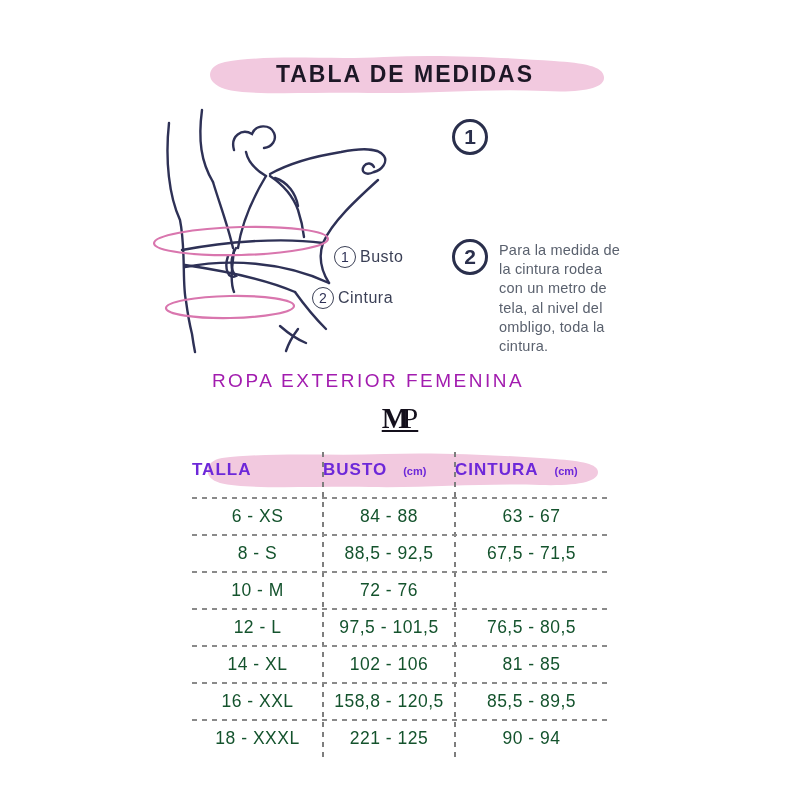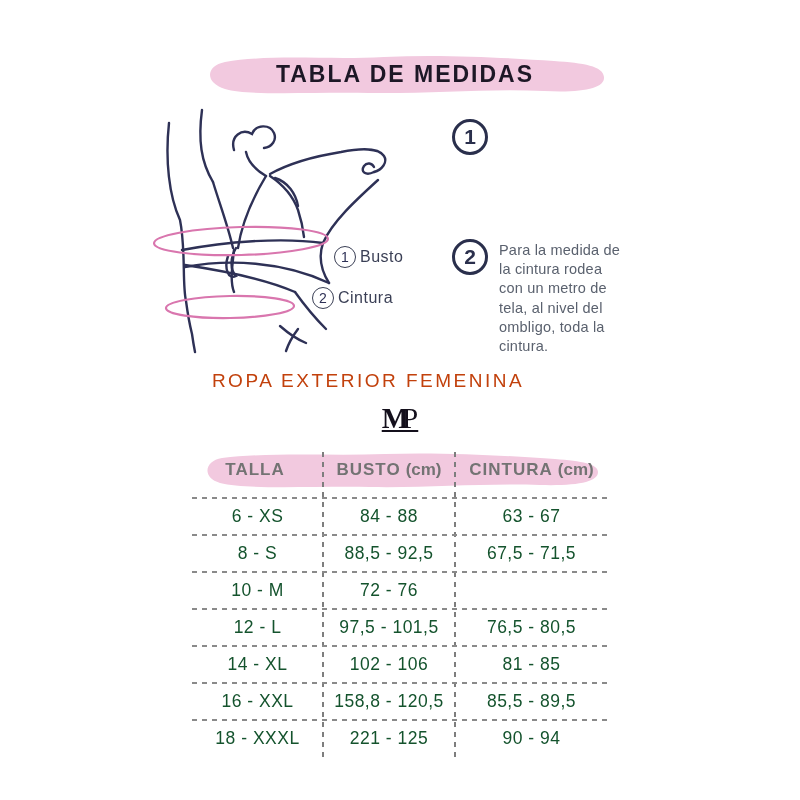--- a/index.html
+++ b/index.html
@@ -36,37 +36,37 @@
   .instr-circle-2{left:452px;top:239px;}
   .instr-text{
     position:absolute;left:499px;width:150px;
     font-size:14.5px;line-height:19.2px;color:#5a616e;white-space:pre-line;letter-spacing:0.2px;
   }
   .instr-text-1{top:121px;}
   .instr-text-2{top:241px;}
   
   .section-title{
     position:absolute;left:0;top:370px;width:736px;text-align:center;
-    font-size:19px;letter-spacing:2.5px;color:#c2410c;
+    font-size:19px;letter-spacing:2.5px;color:#a21caf;
   }
   .logo{
     position:absolute;left:0;top:396px;width:800px;text-align:center;
     font-family:"Liberation Serif", serif;color:#14101c;font-size:29px;line-height:44px;text-decoration:underline;
   }
   .logo .logo-m{font-weight:bold;}
   .logo .logo-p{font-weight:normal;margin-left:-7px;}
   
   .table-area{position:absolute;left:192px;top:448px;width:416px;height:315px;}
   .header-blob{position:absolute;left:8px;top:2px;}
   .header-row{
     position:absolute;left:0;top:2px;width:416px;height:40px;
     display:grid;grid-template-columns:131px 132px 153px;align-items:center;
   }
-  .header-cell{text-align:center;font-weight:bold;font-size:17px;letter-spacing:1px;color:#737373;}
-  .header-cell .unit{font-size:17px;letter-spacing:0;margin-left:5px;}
+  .header-cell{text-align:left;font-weight:bold;font-size:17px;letter-spacing:1px;color:#6d28d9;}
+  .header-cell .unit{font-size:11px;letter-spacing:0;margin-left:16px;}
   .hdash{position:absolute;left:0;width:416px;height:2px;
     background:repeating-linear-gradient(90deg,#8a8a8a 0 5px,transparent 5px 10px);}
   .vdash{position:absolute;top:4px;width:2px;height:306px;
     background:repeating-linear-gradient(180deg,#7e7e7e 0 5px,transparent 5px 10px);}
   .vdash-1{left:130px;}
   .vdash-2{left:262px;}
   .sep-0{top:49px;} .sep-1{top:86px;} .sep-2{top:123px;} .sep-3{top:160px;}
   .sep-4{top:197px;} .sep-5{top:234px;} .sep-6{top:271px;}
   .rows{position:absolute;left:0;top:50px;width:416px;}
   .trow{

